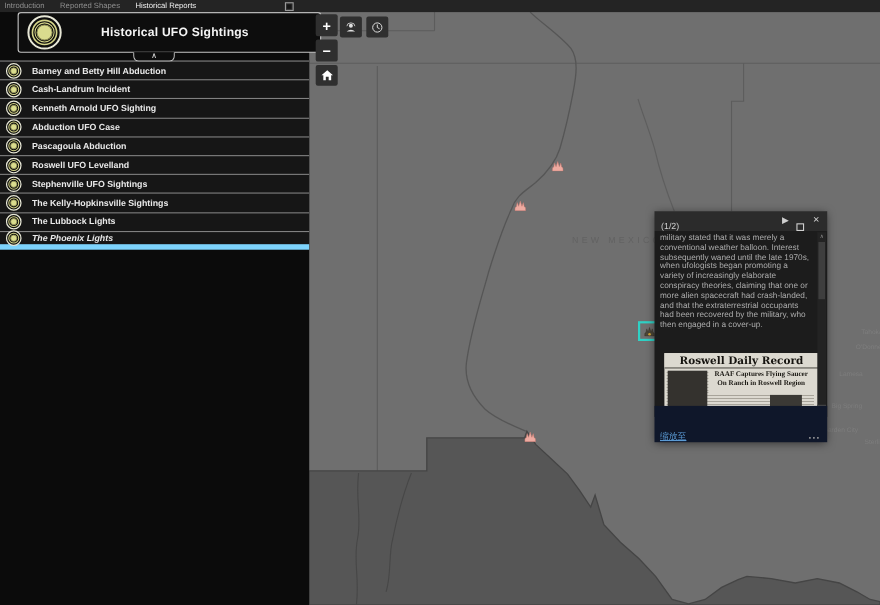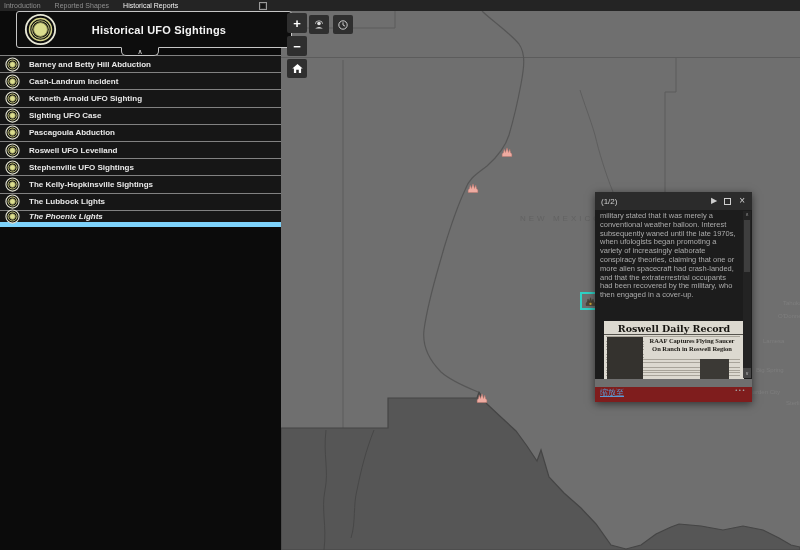--- a/index.html
+++ b/index.html
@@ -51,35 +51,35 @@
 
   
   .ufo-marker { position:absolute; width:12px; height:10px; z-index:4; }
   #selected-marker { position:absolute; width:20px; height:18px; z-index:4;
                      border:2px solid #2fd1c5; display:flex; align-items:center; justify-content:center; }
 
   
   #popup { position:absolute; left:595px; top:192px; width:157px; height:210px;
            z-index:20; box-shadow:0 2px 8px rgba(0,0,0,.55); }
   #pp-header { position:absolute; left:0; top:0; right:0; height:18px; background:#2b2b2b;
-               display:flex; align-items:center; color:#cfcfcf; }
+               display:flex; align-items:flex-end; color:#cfcfcf; }
   #pp-pager { font-size:8px; margin-left:6px; flex:1; }
   .pp-hicon { font-size:8px; margin-right:7px; color:#cfcfcf; line-height:18px; }
   #pp-max { width:7px; height:7px; border:1px solid #cfcfcf; margin-right:8px; }
   #pp-close { font-size:10px; }
   #pp-body { position:absolute; left:0; top:18px; right:0; height:169px; background:#1c1c1c; overflow:hidden; }
   #pp-text { position:absolute; left:5px; top:2px; width:137px; color:#ababab;
              font-size:7.5px; line-height:8.8px; }
   #pp-scroll { position:absolute; right:1px; top:1px; width:8px; height:167px; background:#232323; }
   #pp-up   { position:absolute; top:0; left:0; width:8px; text-align:center; color:#8d8d8d; font-size:5px; }
   #pp-thumb{ position:absolute; top:9px; left:1px; width:6px; height:52px; background:#3e3e3e; }
   #pp-down { position:absolute; bottom:0; left:0; width:8px; height:10px; background:#474747;
              text-align:center; color:#b5b5b5; font-size:5px; line-height:10px; }
-  #pp-footer { position:absolute; left:0; bottom:0; right:0; height:15px; background:#7f1d1d;
-               display:flex; align-items:flex-start; }
+  #pp-footer { position:absolute; left:0; bottom:0; right:0; height:33px; background:#0f172a;
+               display:flex; align-items:flex-end; }
   #pp-zoomto { color:#5b9bd5; font-size:8px; margin-left:5px; text-decoration:underline; flex:1; }
   #pp-dots { color:#a5a5a5; font-size:6px; letter-spacing:1.5px; margin-right:6px; }
 
   
   #newspaper { position:absolute; left:9px; top:111px; width:140px; height:84px;
                background:#dcd9d0;padding-left:21px; }
   #np-stripes { position:absolute; left:2px; right:4px; top:15px; bottom:2px;
                 background:repeating-linear-gradient(to bottom,#a8a49a 0,#a8a49a .8px,transparent .8px,transparent 2.6px); }
   #np-head { position:absolute; left:0; top:0; width:100%; height:14px; background:#dcd9d0;
              border-bottom:1px solid #55534d; text-align:center;
@@ -237,21 +237,21 @@
           <circle cx="8" cy="8" r="3" fill="#dadc8e" stroke="#8f8f55" stroke-width="0.8"></circle>
         </svg>
         <span class="li-label">Kenneth Arnold UFO Sighting</span>
       </div>
       <div class="list-item">
         <svg class="li-icon" viewBox="0 0 16 16">
           <circle cx="8" cy="8" r="7" fill="#0d0d0d" stroke="#e7e7d6" stroke-width="1.2"></circle>
           <circle cx="8" cy="8" r="4.8" fill="none" stroke="#d4d488" stroke-width="1"></circle>
           <circle cx="8" cy="8" r="3" fill="#dadc8e" stroke="#8f8f55" stroke-width="0.8"></circle>
         </svg>
-        <span class="li-label">Sighting UFO Case</span>
+        <span class="li-label">Abduction UFO Case</span>
       </div>
       <div class="list-item">
         <svg class="li-icon" viewBox="0 0 16 16">
           <circle cx="8" cy="8" r="7" fill="#0d0d0d" stroke="#e7e7d6" stroke-width="1.2"></circle>
           <circle cx="8" cy="8" r="4.8" fill="none" stroke="#d4d488" stroke-width="1"></circle>
           <circle cx="8" cy="8" r="3" fill="#dadc8e" stroke="#8f8f55" stroke-width="0.8"></circle>
         </svg>
         <span class="li-label">Pascagoula Abduction</span>
       </div>
       <div class="list-item">

